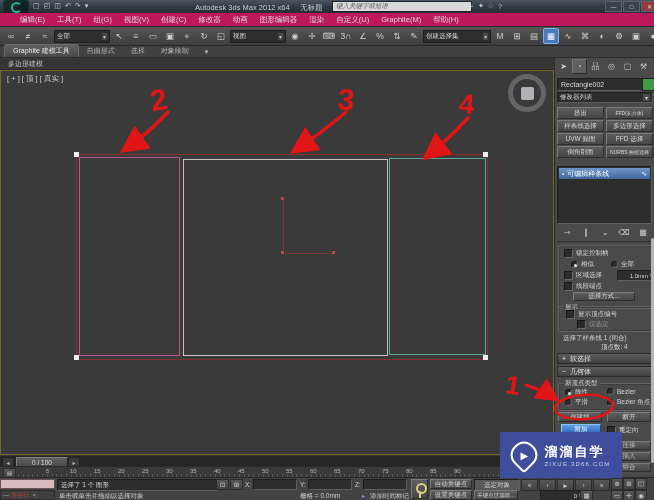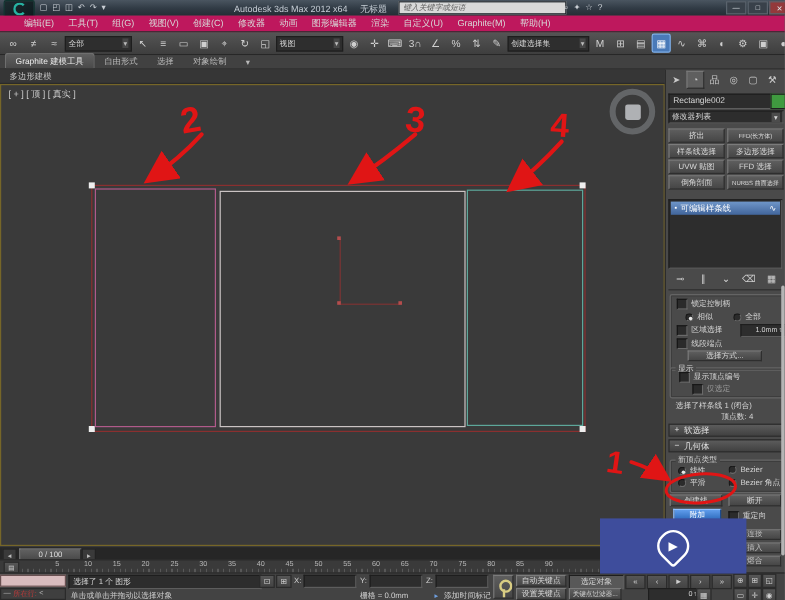--- a/index.html
+++ b/index.html
@@ -450,20 +450,24 @@
         <span class="navic">▭</span>
         <span class="navic">✛</span>
         <span class="navic">◉</span>
       </div>
   </div>
 
   <div class="abs" id="watermark">
     <div id="wmlogo">
         <b>▶</b>
       </div>
+    <div style="display:flex;flex-direction:column;align-items:flex-start">
+      <span id="wmtitle">溜溜自学</span>
+      <span id="wmurl">ZIXUE.3D66.COM</span>
+    </div>
   </div>
 
   <svg class="abs" id="annot" width="654" height="500" viewBox="0 0 654 500">
     <defs>
       <marker id="ah" markerWidth="9" markerHeight="9" refX="6.5" refY="4" orient="auto">
         <path d="M0,0 L8,4 L0,8 z" fill="#e01515"></path>
       </marker>
     </defs>
     <text x="150" y="110" font-size="30" font-weight="bold" fill="#e01515" transform="rotate(-10 160 98)">2</text>
     <path d="M168,112 Q150,132 124,150" stroke="#e01515" stroke-width="3.5" fill="none" stroke-linecap="round" marker-end="url(#ah)"></path>

